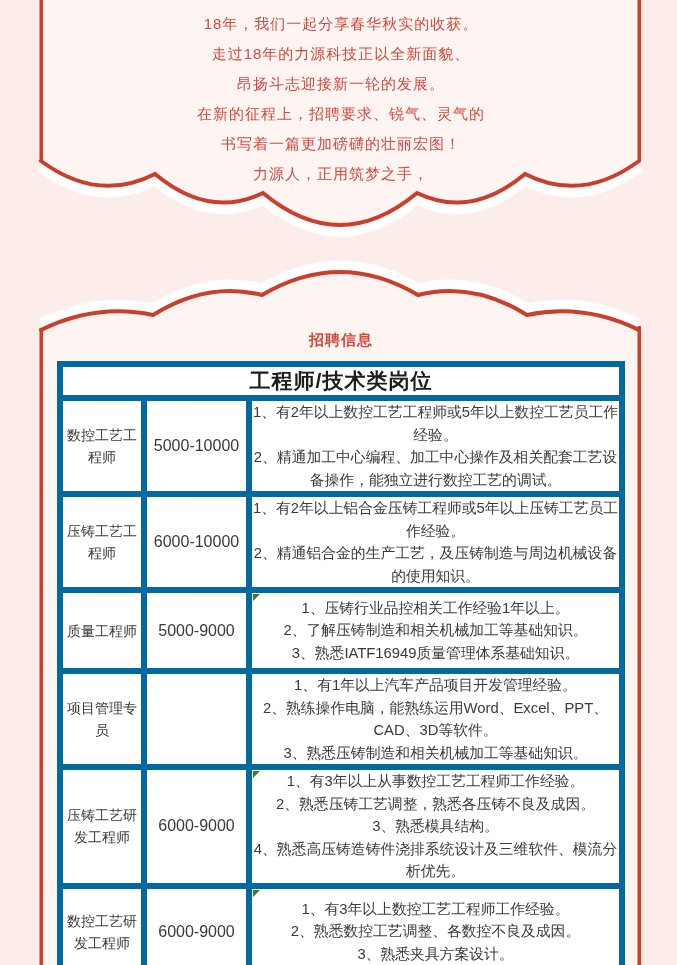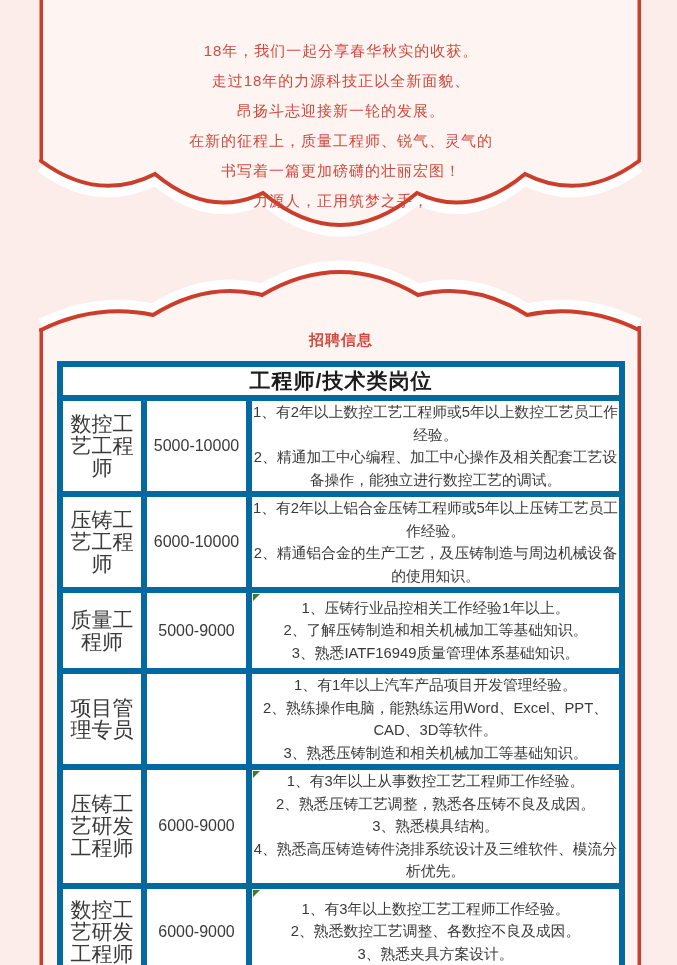--- a/index.html
+++ b/index.html
@@ -12,21 +12,20 @@
   }
   .decor{position:absolute;top:0;left:0;}
   .intro{
     position:absolute;
     left:41px;top:9px;width:600px;
     text-align:center;
     color:#d2493d;
     font-size:15px;
     line-height:30px;
     letter-spacing:1px;
-    margin-top:27px;
   }
   .intro p{margin:0;}
   .recruit-heading{
     position:absolute;
     left:41px;top:331px;width:600px;
     text-align:center;
     color:#d2493d;
     font-weight:bold;
     font-size:15px;
     letter-spacing:1px;
@@ -57,21 +56,21 @@
   }
   tr.header-row{height:45px;}
   tr.header-row td{
     text-align:center;
     font-weight:bold;
     font-size:15px;
     line-height:20px;
   }
   td.pos{
     text-align:center;
-    font-size:21px;
+    font-size:14px;
     line-height:22px;
     padding:0 2px;
     margin-top:22px;
   }
   td.sal{
     text-align:center;
     font-size:16px;
   }
   td.req{
     position:relative;
@@ -108,21 +107,21 @@
     <rect x="39.5" y="0" width="3.5" height="162" fill="#cb3e2c"></rect>
     <rect x="637.5" y="0" width="3.5" height="162" fill="#cb3e2c"></rect>
     <rect x="39.5" y="328" width="3.5" height="637" fill="#cb3e2c"></rect>
     <rect x="637.5" y="326" width="3.5" height="639" fill="#cb3e2c"></rect>
   </svg>
 
   <div class="intro">
     <p>18年，我们一起分享春华秋实的收获。</p>
     <p>走过18年的力源科技正以全新面貌、</p>
     <p>昂扬斗志迎接新一轮的发展。</p>
-    <p>在新的征程上，质量工程师、锐气、灵气的</p>
+    <p>在新的征程上，招聘要求、锐气、灵气的</p>
     <p>书写着一篇更加磅礴的壮丽宏图！</p>
     <p>力源人，正用筑梦之手，</p>
   </div>
 
   <div class="recruit-heading">招聘信息</div>
 
   <table class="job-table">
     <colgroup>
       <col style="width:84px">
       <col style="width:105px">

